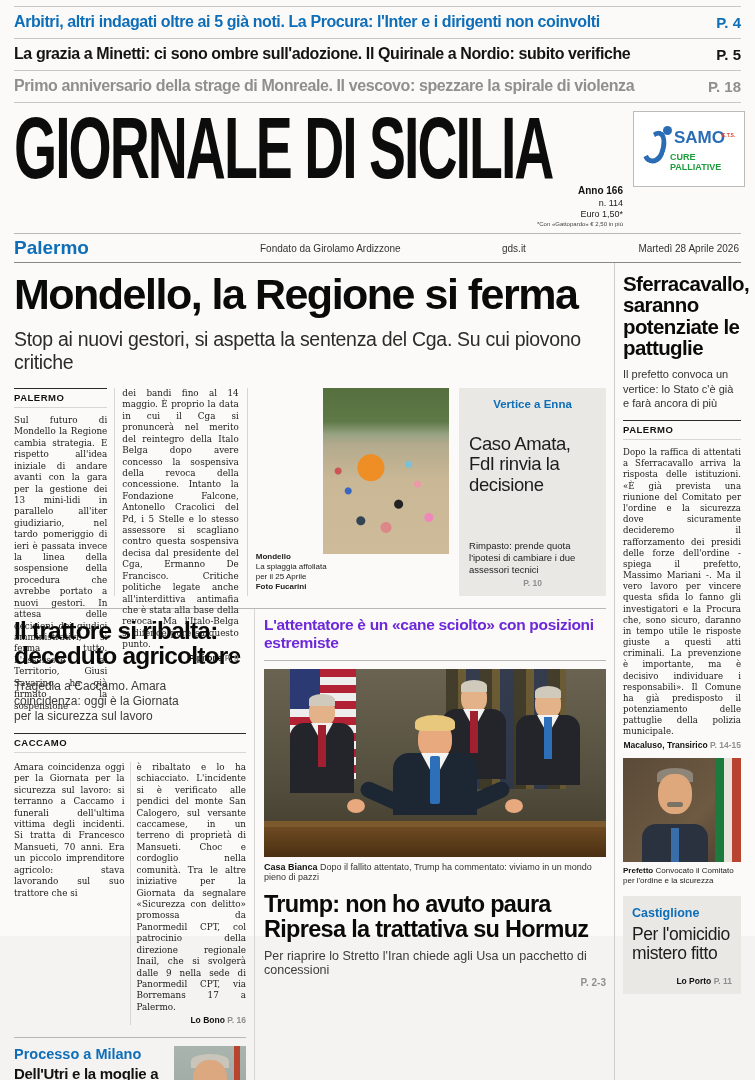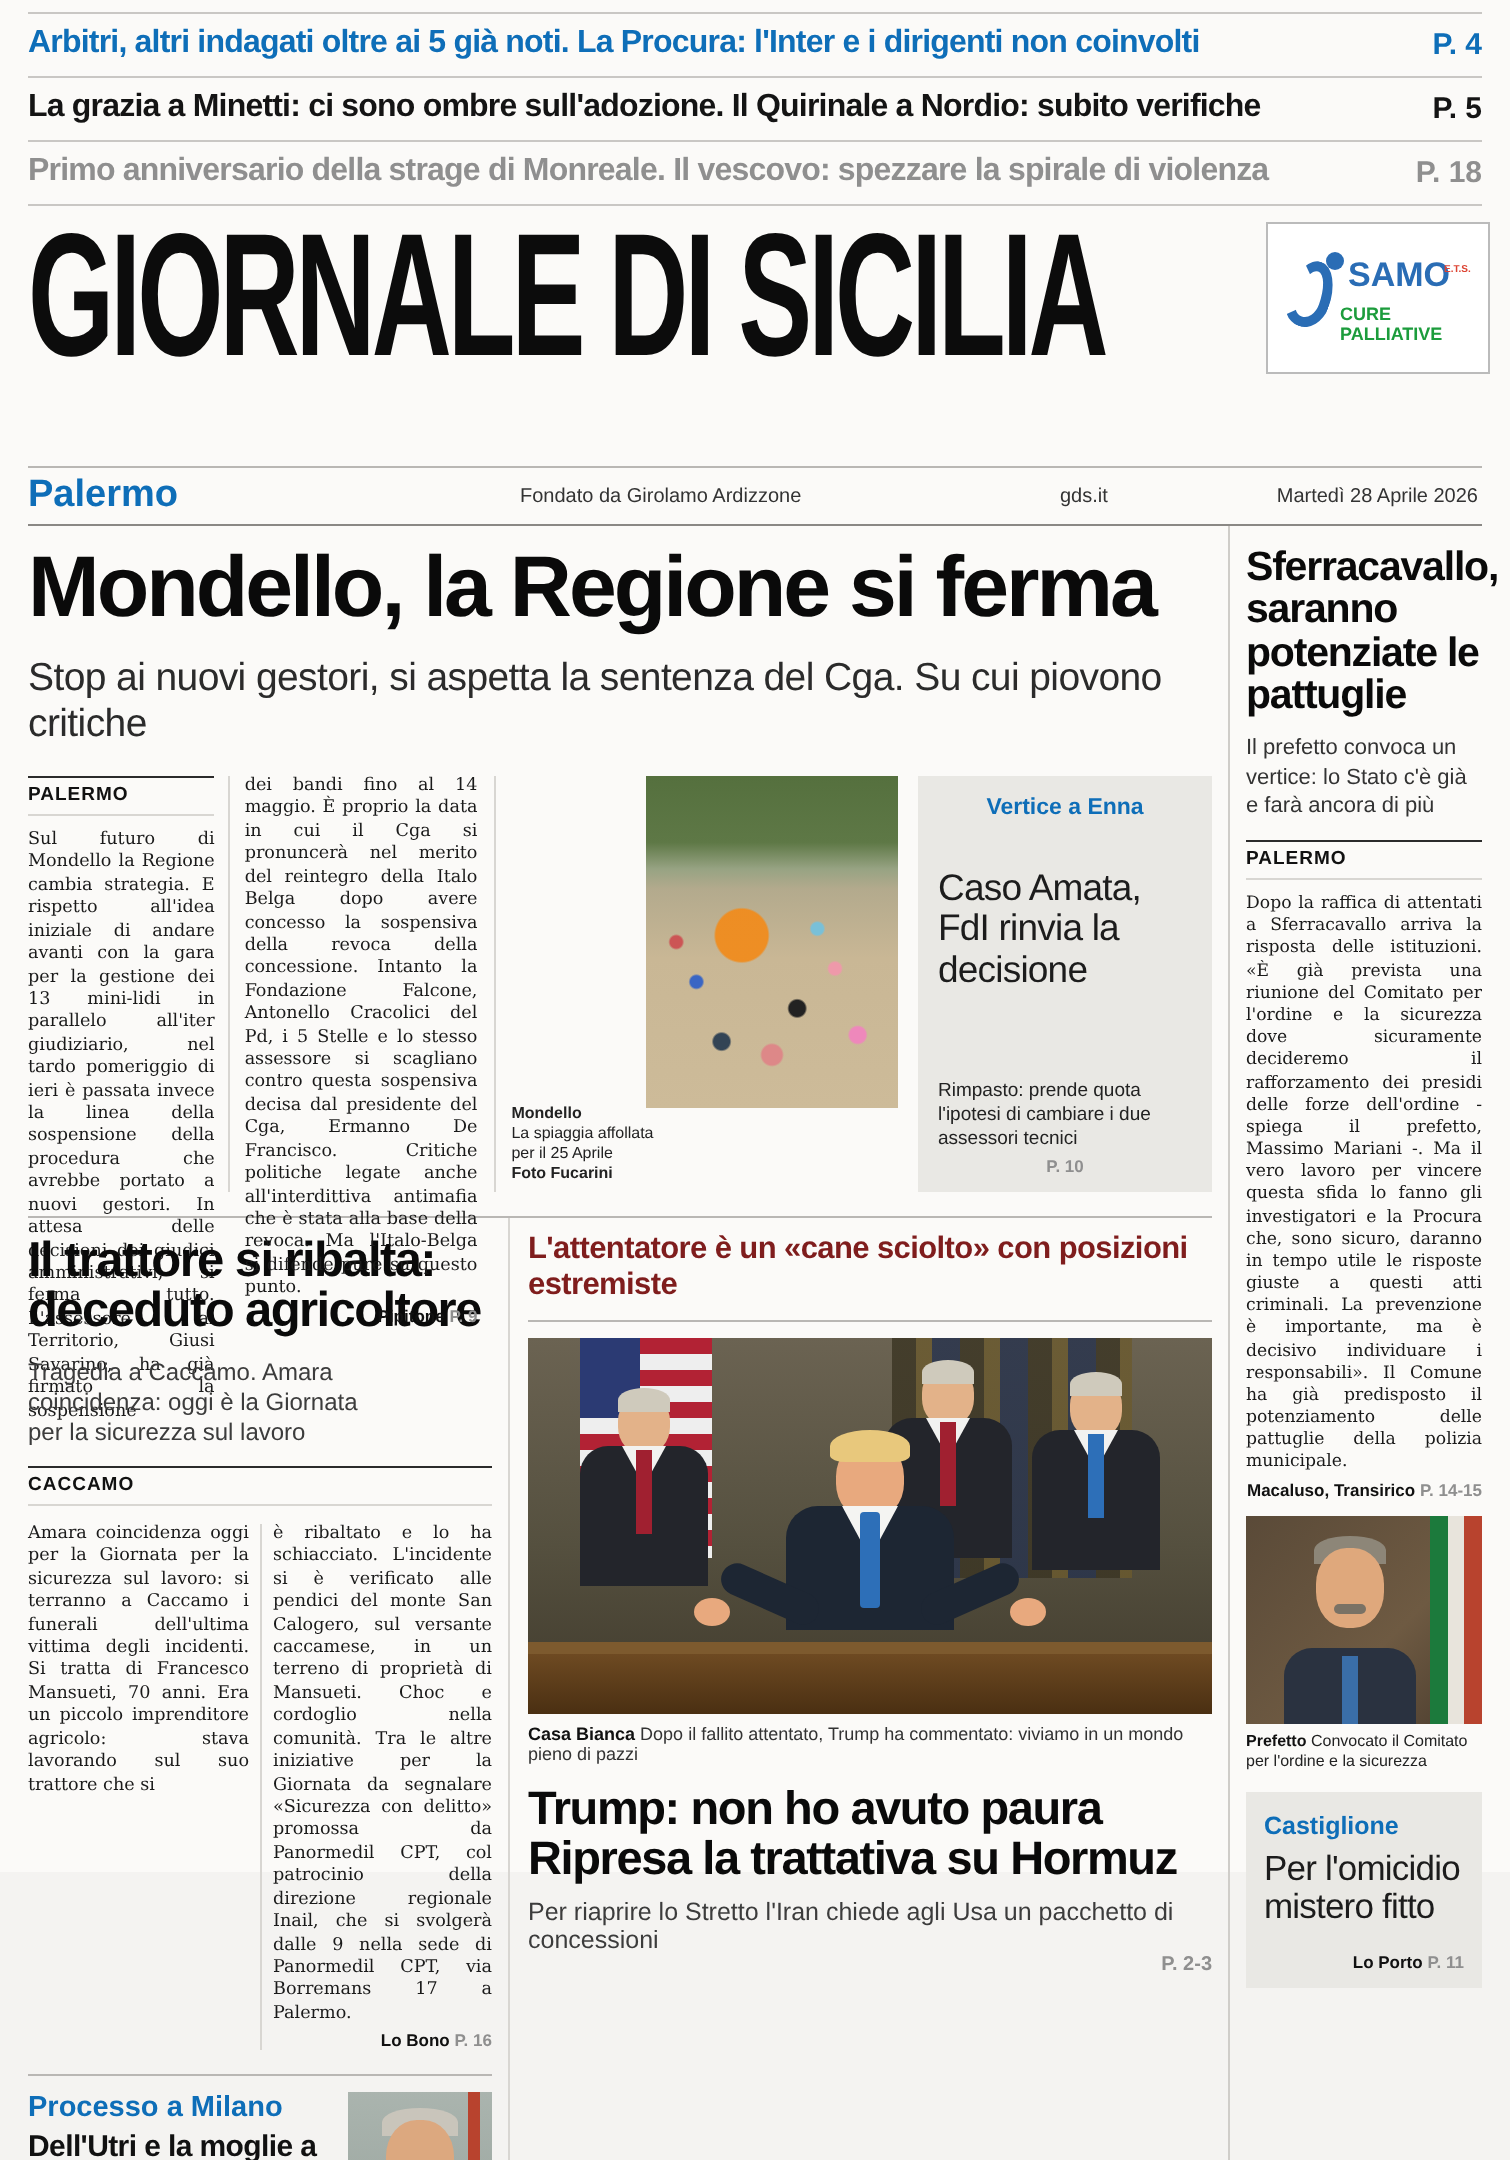--- a/index.html
+++ b/index.html
@@ -27,21 +27,21 @@
   .samo-tag { position:absolute; left:36px; top:40px; font-weight:bold; font-size:9px; color:#1c9c3c; }
   .edition { position:absolute; right:132px; top:82px; text-align:right; line-height:1.25; }
   .edition .b { font-weight:bold; font-size:10px; }
   .edition .n { font-size:9px; color:#222; }
   .edition .note { font-size:6px; color:#444; margin-top:1px; }
 
   
   .dateline { margin:2px 14px 0; border-top:1px solid #b9b7b4; border-bottom:1px solid #8a8885; display:flex; align-items:center; height:30px; position:relative; }
   .dl-city { color:#0e6eb8; font-weight:bold; font-size:19px; width:210px; }
   .dl-found { font-size:10px; color:#333; position:absolute; left:246px; }
-  .dl-site { font-size:10px; color:#333; position:absolute; left:516px; }
+  .dl-site { font-size:10px; color:#333; position:absolute; left:488px; }
   .dl-date { font-size:10px; color:#333; position:absolute; right:2px; }
 
   
   .main { display:flex; margin:0 14px; }
   .main-left { width:600px; padding-right:8px; }
   .sidebar { width:127px; border-left:1px solid #cfcdc9; padding-left:8px; padding-top:10px; }
 
   .lead-hl { font-weight:bold; font-size:43px; letter-spacing:-1.5px; color:#0a0a0a; margin-top:10px; line-height:1.0; }
   .lead-sub { font-size:19.5px; color:#2b2b2b; letter-spacing:-0.3px; margin-top:12px; font-weight:400; }
 
@@ -81,21 +81,21 @@
   .mid { display:flex; border-top:1px solid #b9b7b4; margin-top:12px; padding-top:0; }
   .mid-left { width:240px; padding-right:8px; }
   .mid-right { flex:1; border-left:1px solid #d8d6d2; padding-left:9px; }
 
   .trac-hl { font-weight:bold; font-size:24.5px; letter-spacing:-0.8px; line-height:1.04; margin-top:9px; color:#0a0a0a; }
   .trac-stand { font-size:12px; color:#3c3c3c; margin-top:10px; line-height:1.25; width:170px; }
   .trac-cols { display:flex; margin-top:9px; }
   .trac-c1 { width:112px; }
   .trac-c2 { width:118px; border-left:1px solid #d8d6d2; margin-left:5px; padding-left:6px; }
 
-  .strip-hl { color:#7f1d1d; font-weight:bold; font-size:15.5px; letter-spacing:-0.3px; padding:7px 0 8px; border-bottom:1px solid #b9b7b4; }
+  .strip-hl { color:#6d28d9; font-weight:bold; font-size:15.5px; letter-spacing:-0.3px; padding:7px 0 8px; border-bottom:1px solid #b9b7b4; }
   .trump-photo { position:relative; margin-top:8px; width:100%; height:188px; overflow:hidden; background:linear-gradient(180deg,#6b6352 0%, #55503f 55%, #403a2c 100%); }
   .tp-flag { position:absolute; left:26px; top:0; width:66px; height:110px; background:repeating-linear-gradient(180deg,#b22234 0 8px,#eee 8px 16px); }
   .tp-flag::after { content:""; position:absolute; left:0; top:0; width:30px; height:40px; background:#2b3a73; }
   .tp-darkflag { position:absolute; right:40px; top:0; width:120px; height:120px; background:repeating-linear-gradient(90deg,#3a3422 0 12px,#6b5a2e 12px 20px,#26324d 20px 34px); opacity:0.8; }
   .fig { position:absolute; }
   .fig .head { width:26px; height:30px; background:#e3b289; border-radius:45%; margin:0 auto; }
   .fig .hair { position:absolute; top:-3px; left:50%; transform:translateX(-50%); width:26px; height:12px; background:#cfcabc; border-radius:50% 50% 0 0; }
   .fig .body { width:64px; height:70px; background:#23252b; border-radius:14px 14px 0 0; margin:-4px auto 0; position:relative; }
   .fig .tie { position:absolute; left:50%; transform:translateX(-50%); top:2px; width:8px; height:42px; background:#a02030; }
   .fig .shirt { position:absolute; left:50%; transform:translateX(-50%); top:0; width:0; height:0; border-left:11px solid transparent; border-right:11px solid transparent; border-top:20px solid #f2f2f0; }
@@ -173,20 +173,26 @@
     <div class="mast-title">GIORNALE DI SICILIA</div>
     <div class="samo-box">
       <div class="samo-swirl">
           <div class="s1"></div>
           <div class="dot"></div>
         </div>
       <div class="samo-name">SAMO</div>
       <div class="samo-ets">E.T.S.</div>
       <div class="samo-tag">CURE PALLIATIVE</div>
     </div>
+    <div class="edition">
+      <div class="b">Anno 166</div>
+      <div class="n">n. 114</div>
+      <div class="n">Euro 1,50*</div>
+      <div class="note">*Con «Gattopardo» € 2,50 in più</div>
+    </div>
   </div>
 
   <div class="dateline">
     <span class="dl-city">Palermo</span>
     <span class="dl-found">Fondato da Girolamo Ardizzone</span>
     <span class="dl-site">gds.it</span>
     <span class="dl-date">Martedì 28 Aprile 2026</span>
   </div>
 
   <div class="main">

